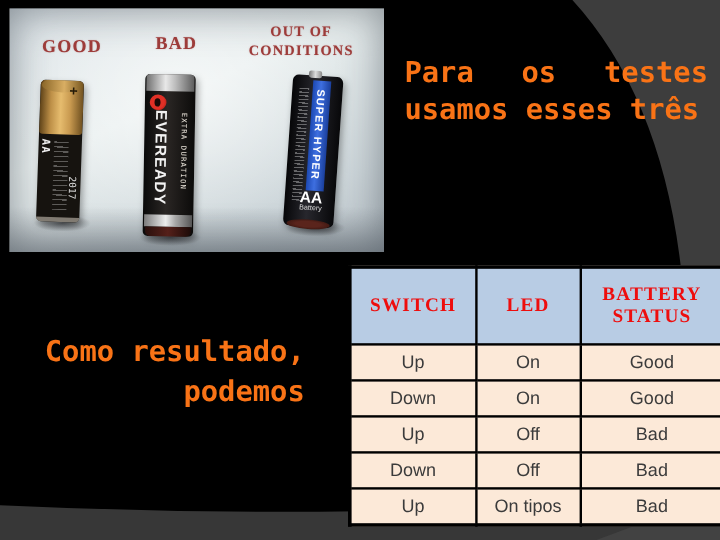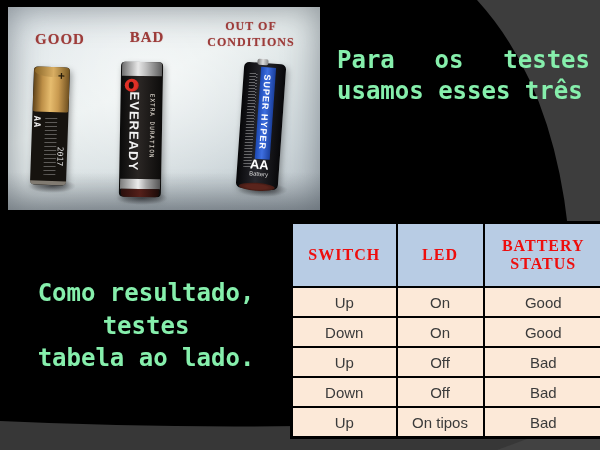--- a/index.html
+++ b/index.html
@@ -93,26 +93,26 @@
     background:repeating-linear-gradient(0deg,rgba(255,255,255,.35) 0 1px,rgba(255,255,255,0) 1px 3px);}
   #bat3 .aa{position:absolute;left:9px;top:94px;width:26px;color:#fff;font-weight:bold;
     font-size:13px;font-family:"Liberation Sans",sans-serif;text-align:center;}
   #bat3 .type{position:absolute;left:9px;top:108px;width:26px;color:#ddd;
     font-size:6px;font-family:"Liberation Sans",sans-serif;text-align:center;}
   #bat3 .butt{position:absolute;left:3px;bottom:-2px;width:36px;height:8px;border-radius:50%;
     background:radial-gradient(ellipse,#5a241c 40%,#2a0f0a);}
 
   
   .yellow-text{
-    position:absolute;z-index:2;color:#86efac;font-weight:bold;
+    position:absolute;z-index:2;color:#f97316;font-weight:bold;
     font-size:24px;line-height:31px;white-space:nowrap;
   }
   #intro-text{left:337px;top:45px;width:253px;}
   #intro-text .stretch{text-align:justify;text-align-last:justify;white-space:normal;}
-  #result-text{left:28px;top:277px;width:236px;text-align:center;line-height:32.5px;}
+  #result-text{left:18px;top:277px;width:236px;text-align:right;line-height:32.5px;}
 
   
   #result-table{
     position:absolute;left:290px;top:221px;z-index:2;
     border-collapse:collapse;width:312px;height:212px;table-layout:fixed;
     border:3px solid #000;background:#fcead9;
   }
   #result-table th,#result-table td{border:2px solid #000;text-align:center;vertical-align:middle;padding:0;}
   #result-table th{
     height:62px;background:#b8cce4;color:#ee0d0d;
@@ -180,22 +180,21 @@
     </div>
   </div>
 
   <div class="yellow-text" id="intro-text">
     <div class="stretch">Para os testes</div>
     <div>usamos esses três</div>
   </div>
 
   <div class="yellow-text" id="result-text">
     <div>Como resultado,</div>
-    <div>testes</div>
-    <div>tabela ao lado.</div>
+    <div>podemos</div>
   </div>
 
   <table id="result-table">
     <colgroup>
       <col style="width:105px">
         <col style="width:87px">
         <col style="width:120px">
     </colgroup>
     <thead>
       <tr>

